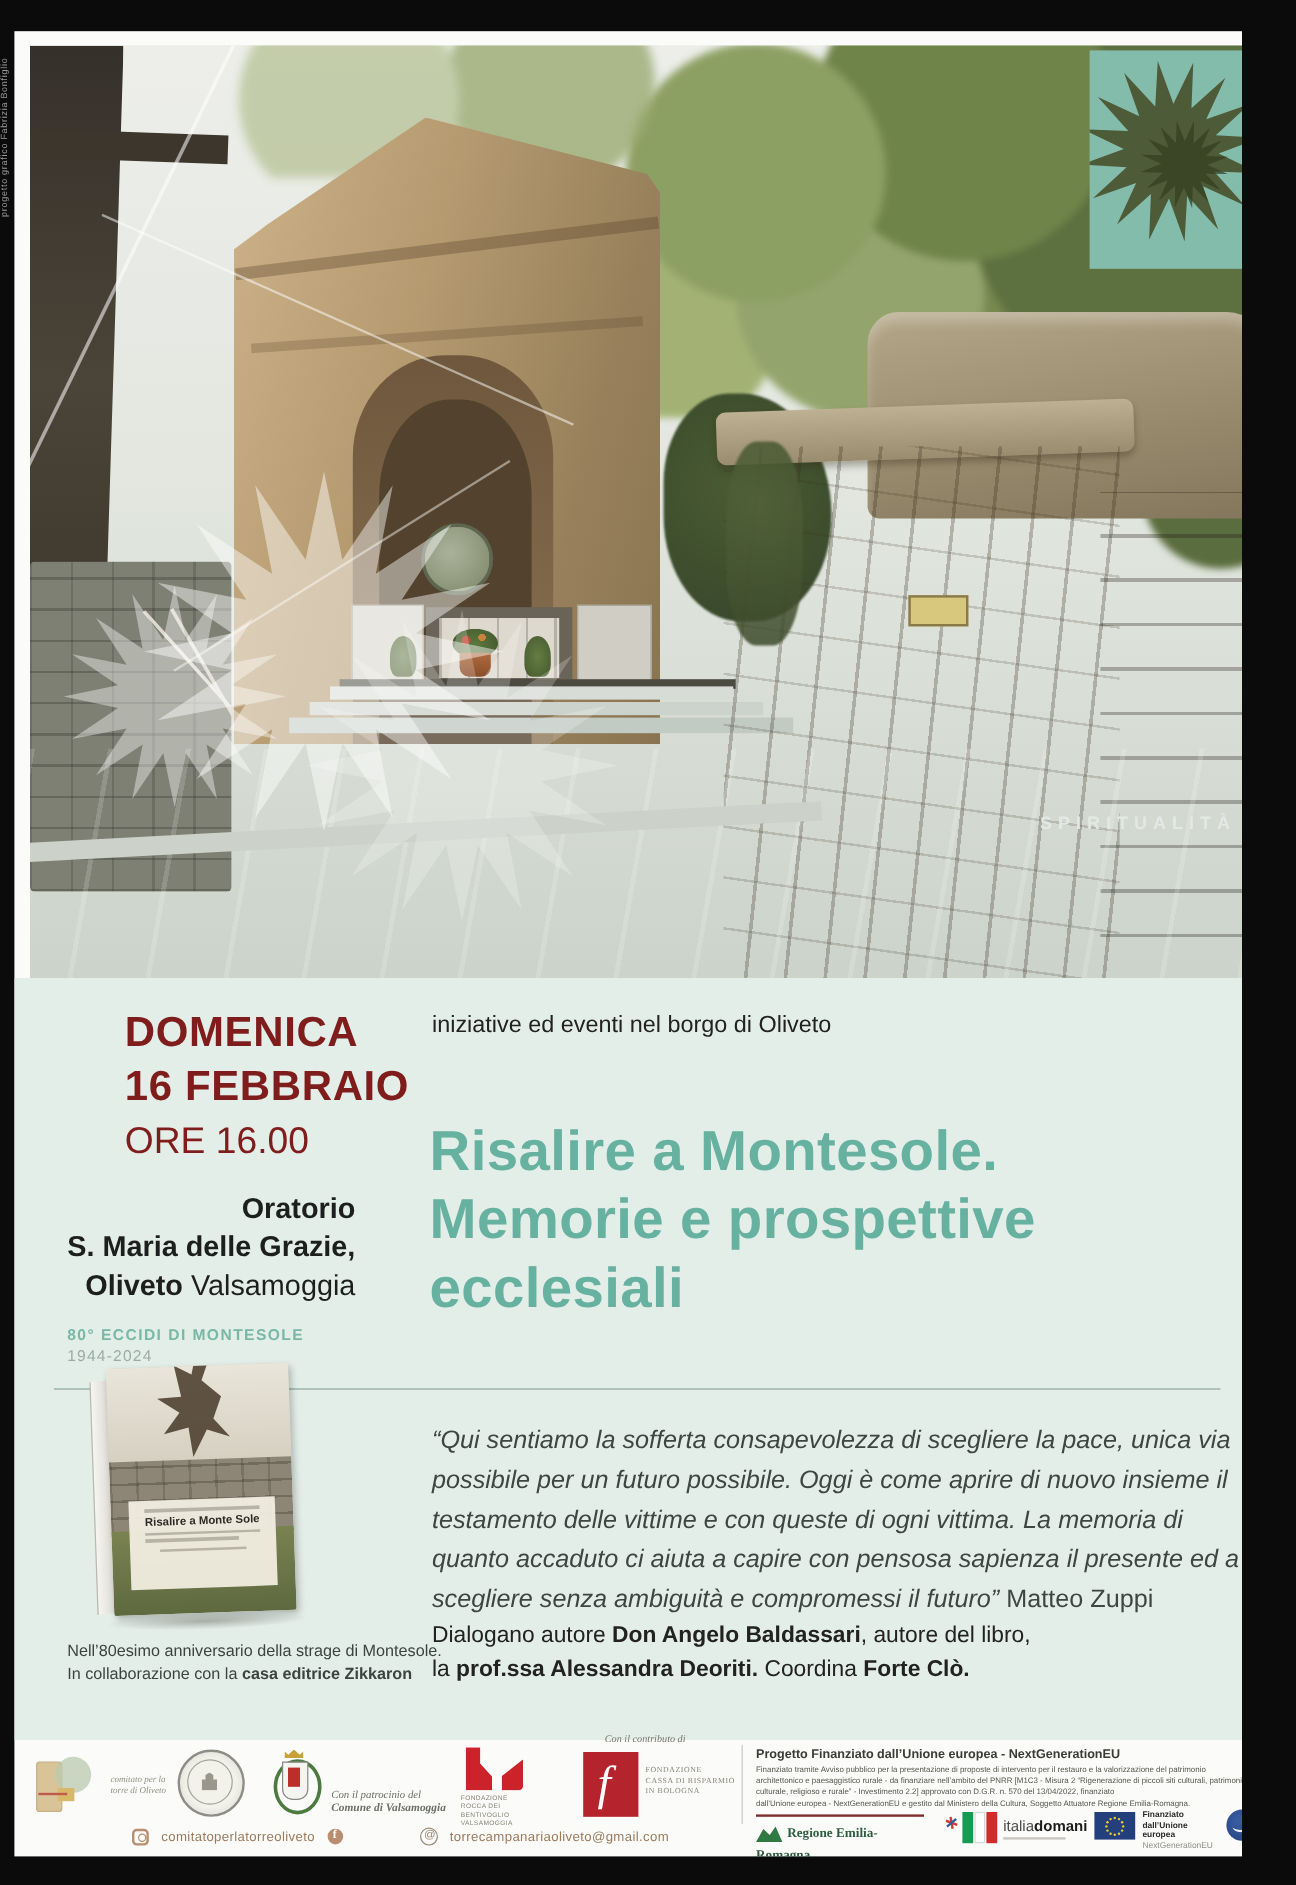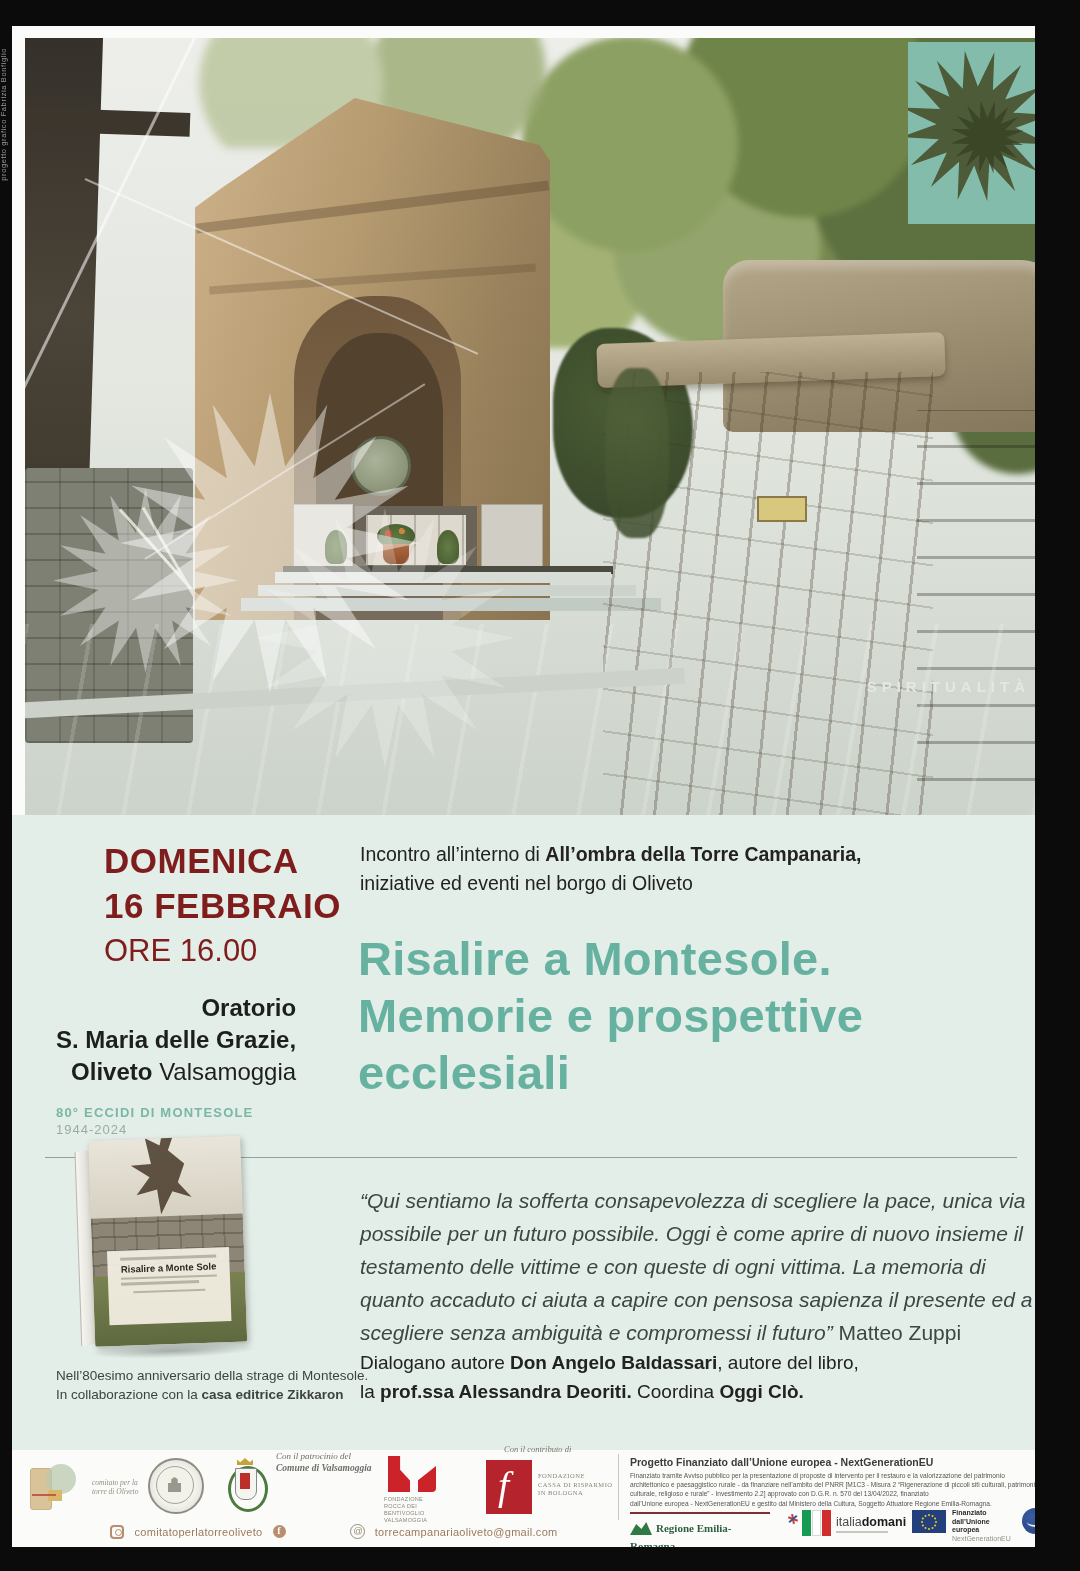--- a/index.html
+++ b/index.html
@@ -184,35 +184,34 @@
         </div>
       </div>
     </div>
 
     <div class="caption">
       <div>Nell’80esimo anniversario della strage di Montesole.</div>
       <div><span>In collaborazione con la </span><b>casa editrice Zikkaron</b></div>
     </div>
 
     <div class="intro">
-      <div><span>Incontro all’interno di </span><b>All’ombra della Torre Campanaria,</b></div>
       <div>iniziative ed eventi nel borgo di Oliveto</div>
     </div>
 
     <div class="title">
       <div>Risalire a Montesole.</div>
       <div>Memorie e prospettive</div>
       <div>ecclesiali</div>
     </div>
 
     <div class="quote"><span>“Qui sentiamo la sofferta consapevolezza di scegliere la pace, unica via possibile per un futuro possibile. Oggi è come aprire di nuovo insieme il testamento delle vittime e con queste di ogni vittima. La memoria di quanto accaduto ci aiuta a capire con pensosa sapienza il presente ed a scegliere senza ambiguità e compromessi il futuro”</span><span class="attr"> Matteo Zuppi</span></div>
 
     <div class="dialog">
       <div><span>Dialogano autore </span><b>Don Angelo Baldassari</b><span>, autore del libro,</span></div>
-      <div><span>la </span><b>prof.ssa Alessandra Deoriti.</b><span> Coordina </span><b>Oggi Clò.</b></div>
+      <div><span>la </span><b>prof.ssa Alessandra Deoriti.</b><span> Coordina </span><b>Forte Clò.</b></div>
     </div>
 
     <div class="abs" style="left:16px;top:1438px;width:58px;height:52px;">
       <div class="abs" style="left:2px;top:4px;width:20px;height:40px;background:#d9c49a;border:1px solid #c8b182;border-radius:3px;"></div>
       <div class="abs" style="left:18px;top:0;width:30px;height:30px;border-radius:50%;background:#b9c9ad;opacity:.75;"></div>
       <div class="abs" style="left:20px;top:26px;width:14px;height:11px;background:#d9b86a;"></div>
       <div class="abs" style="left:4px;top:30px;width:24px;height:2px;background:#c05a4a;"></div>
     </div>
     <div class="abs f-small-serif" style="left:80px;top:1452px;width:56px;font-size:7.5px;font-style:italic;line-height:9px;color:#8e927f;">comitato per la torre di Oliveto</div>
 
@@ -221,21 +220,21 @@
       <div class="abs" style="left:18px;top:17px;width:13px;height:15px;background:#9a988c;clip-path:polygon(0 100%,0 40%,25% 40%,25% 15%,50% 0,75% 15%,75% 40%,100% 40%,100% 100%);"></div>
     </div>
 
     <div class="abs" style="left:216px;top:1432px;width:34px;height:52px;">
       <div class="abs" style="left:9px;top:0;width:16px;height:7px;background:#c9a13b;clip-path:polygon(0 100%,0 20%,20% 60%,50% 0,80% 60%,100% 20%,100% 100%);"></div>
       <div class="abs" style="left:0;top:8px;width:34px;height:40px;border-radius:50%;border:3px solid #4c7a3f;"></div>
       <div class="abs" style="left:7px;top:10px;width:20px;height:30px;background:#f4f4f0;border:1px solid #888;border-radius:0 0 9px 9px;"></div>
       <div class="abs" style="left:12px;top:15px;width:10px;height:16px;background:#bb2e2a;"></div>
     </div>
 
-    <div class="abs f-small-serif" style="left:264px;top:1424px;width:110px;line-height:12px;color:#6b6f66;">
+    <div class="abs f-small-serif" style="left:264px;top:1463px;width:110px;line-height:12px;color:#6b6f66;">
       <div style="font-size:9px;font-style:italic;">Con il patrocinio del</div>
       <div style="font-size:9.5px;font-style:italic;font-weight:bold;">Comune di Valsamoggia</div>
     </div>
 
     <div class="abs" style="left:372px;top:1430px;width:70px;height:62px;">
       <div class="abs" style="left:4px;top:0;width:22px;height:36px;background:#cc2229;clip-path:polygon(0 0,55% 0,55% 38%,100% 68%,100% 100%,0 100%);"></div>
       <div class="abs" style="left:34px;top:10px;width:18px;height:26px;background:#cc2229;clip-path:polygon(0 100%,0 55%,100% 0,100% 100%);border-radius:0 0 4px 0;"></div>
       <div class="abs" style="left:0;top:40px;width:70px;font-size:5.5px;line-height:7px;color:#8a8578;letter-spacing:.3px;">
         <div>FONDAZIONE</div>
         <div>ROCCA DEI BENTIVOGLIO</div>

